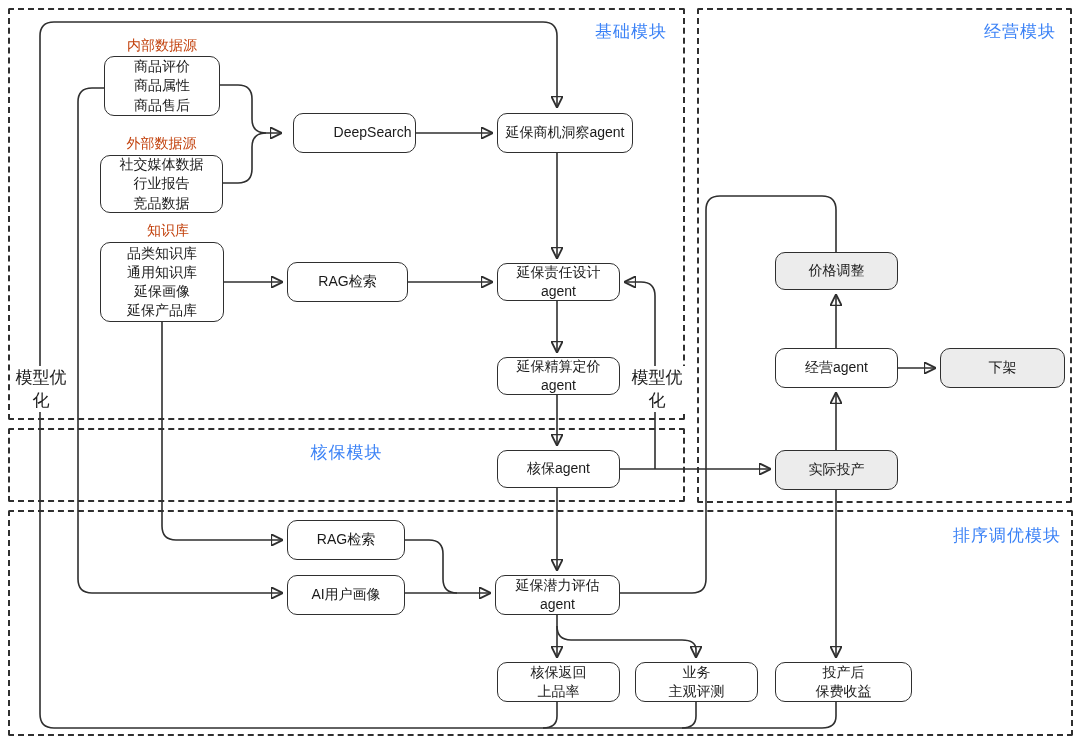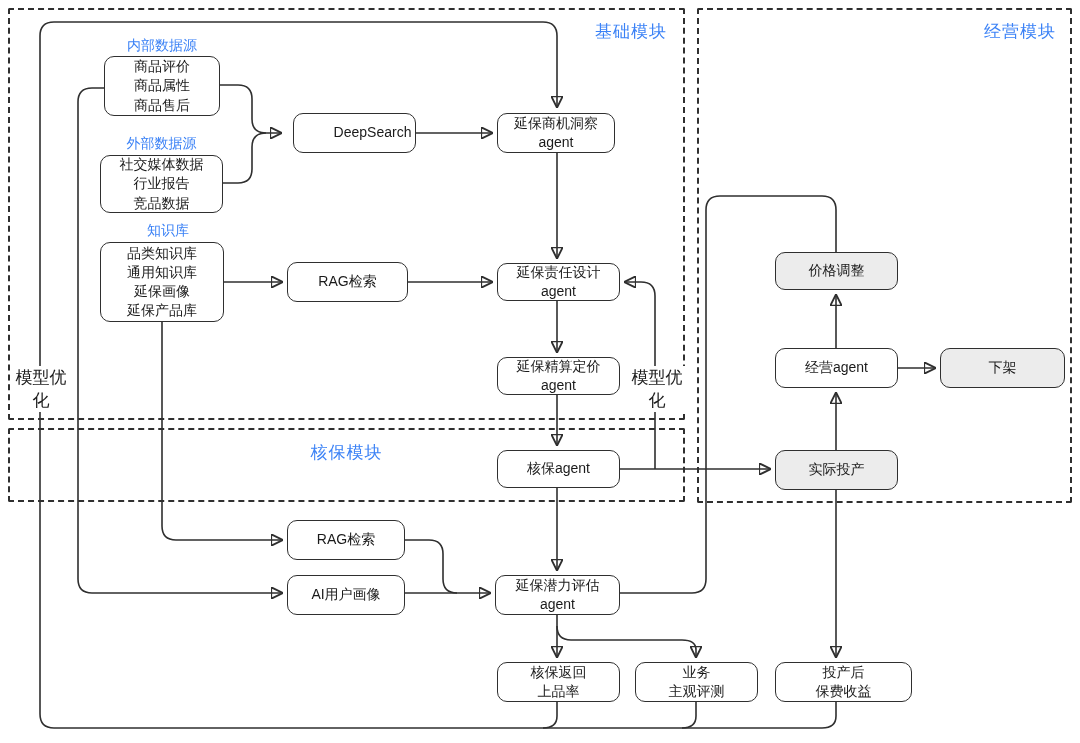--- a/index.html
+++ b/index.html
@@ -11,36 +11,39 @@
   .module { position:absolute; border:2px dashed #2f2f2f; border-radius:2px; box-sizing:border-box; }
   .module-label { position:absolute; font-size:17px; letter-spacing:1px; color:#3b82f6; }
   .edges { position:absolute; left:0; top:0; }
   .edges path { fill:none; stroke:#2f2f2f; stroke-width:1.6; }
   .node {
     position:absolute; box-sizing:border-box; border:1.5px solid #2f2f2f; border-radius:10px;
     background:#ffffff; display:flex; align-items:center; justify-content:center;
     text-align:center; font-size:14px; line-height:1.36; white-space:pre-line; padding:2px 4px;
   }
   .node.gray { background:#ececec; }
-  .section-label { position:absolute; font-size:14px; text-align:center; color:#3b82f6; }
+  .section-label { position:absolute; font-size:14px; text-align:center; color:#c2410c; }
   .edge-label { position:absolute; font-size:17px; text-align:center; background:#ffffff; padding:0 1px; z-index:5; }
 </style>
 </head>
 <body>
 
 <div class="canvas">
 
   <div class="module" style="left:8px; top:8px; width:677px; height:412px;">
     <span class="module-label" style="right:16px; top:10px;">基础模块</span>
   </div>
   <div class="module" style="left:697px; top:8px; width:375px; height:495px;">
     <span class="module-label" style="right:14px; top:10px;">经营模块</span>
   </div>
   <div class="module" style="left:8px; top:428px; width:677px; height:74px;">
     <span class="module-label" style="left:0; right:0; top:11px; text-align:center;">核保模块</span>
+  </div>
+  <div class="module" style="left:8px; top:510px; width:1065px; height:226px;">
+    <span class="module-label" style="right:10px; top:12px;">排序调优模块</span>
   </div>
 
   <svg class="edges" width="1080" height="743" viewBox="0 0 1080 743">
     <defs>
       <marker id="arrow" viewBox="0 0 10 10" refX="8.5" refY="5" markerWidth="7.2" markerHeight="7.2" orient="auto-start-reverse">
         <path d="M 0 0 L 10 5 L 0 10 z" fill="#2f2f2f" stroke="none"></path>
       </marker>
     </defs>
     <path d="M 220 85 L 238 85 Q 252 85 252 99 L 252 119 Q 252 133 266 133 L 280 133" marker-end="url(#arrow)"></path>
     <path d="M 223 183 L 238 183 Q 252 183 252 169 L 252 147 Q 252 133 266 133"></path>
@@ -82,21 +85,21 @@
 商品售后</div>
   <div class="node" style="left:100px; top:155px; width:123px; height:58px;">社交媒体数据
 行业报告
 竞品数据</div>
   <div class="node" style="left:100px; top:242px; width:124px; height:80px;">品类知识库
 通用知识库
 延保画像
 延保产品库</div>
   <div class="node" style="left:293px; top:113px; width:123px; height:40px;padding-left:40px;">DeepSearch</div>
   <div class="node" style="left:287px; top:262px; width:121px; height:40px;">RAG检索</div>
-  <div class="node" style="left:497px; top:113px; width:118px; height:40px;">延保商机洞察agent</div>
+  <div class="node" style="left:497px; top:113px; width:136px; height:40px;">延保商机洞察agent</div>
   <div class="node" style="left:497px; top:263px; width:123px; height:38px;">延保责任设计agent</div>
   <div class="node" style="left:497px; top:450px; width:123px; height:38px;">核保agent</div>
   <div class="node" style="left:497px; top:357px; width:123px; height:38px;">延保精算定价agent</div>
   <div class="node gray" style="left:775px; top:252px; width:123px; height:38px;">价格调整</div>
   <div class="node" style="left:775px; top:348px; width:123px; height:40px;">经营agent</div>
   <div class="node gray" style="left:940px; top:348px; width:125px; height:40px;">下架</div>
   <div class="node gray" style="left:775px; top:450px; width:123px; height:40px;">实际投产</div>
   <div class="node" style="left:287px; top:520px; width:118px; height:40px;">RAG检索</div>
   <div class="node" style="left:287px; top:575px; width:118px; height:40px;">AI用户画像</div>
   <div class="node" style="left:495px; top:575px; width:125px; height:40px;">延保潜力评估agent</div>

